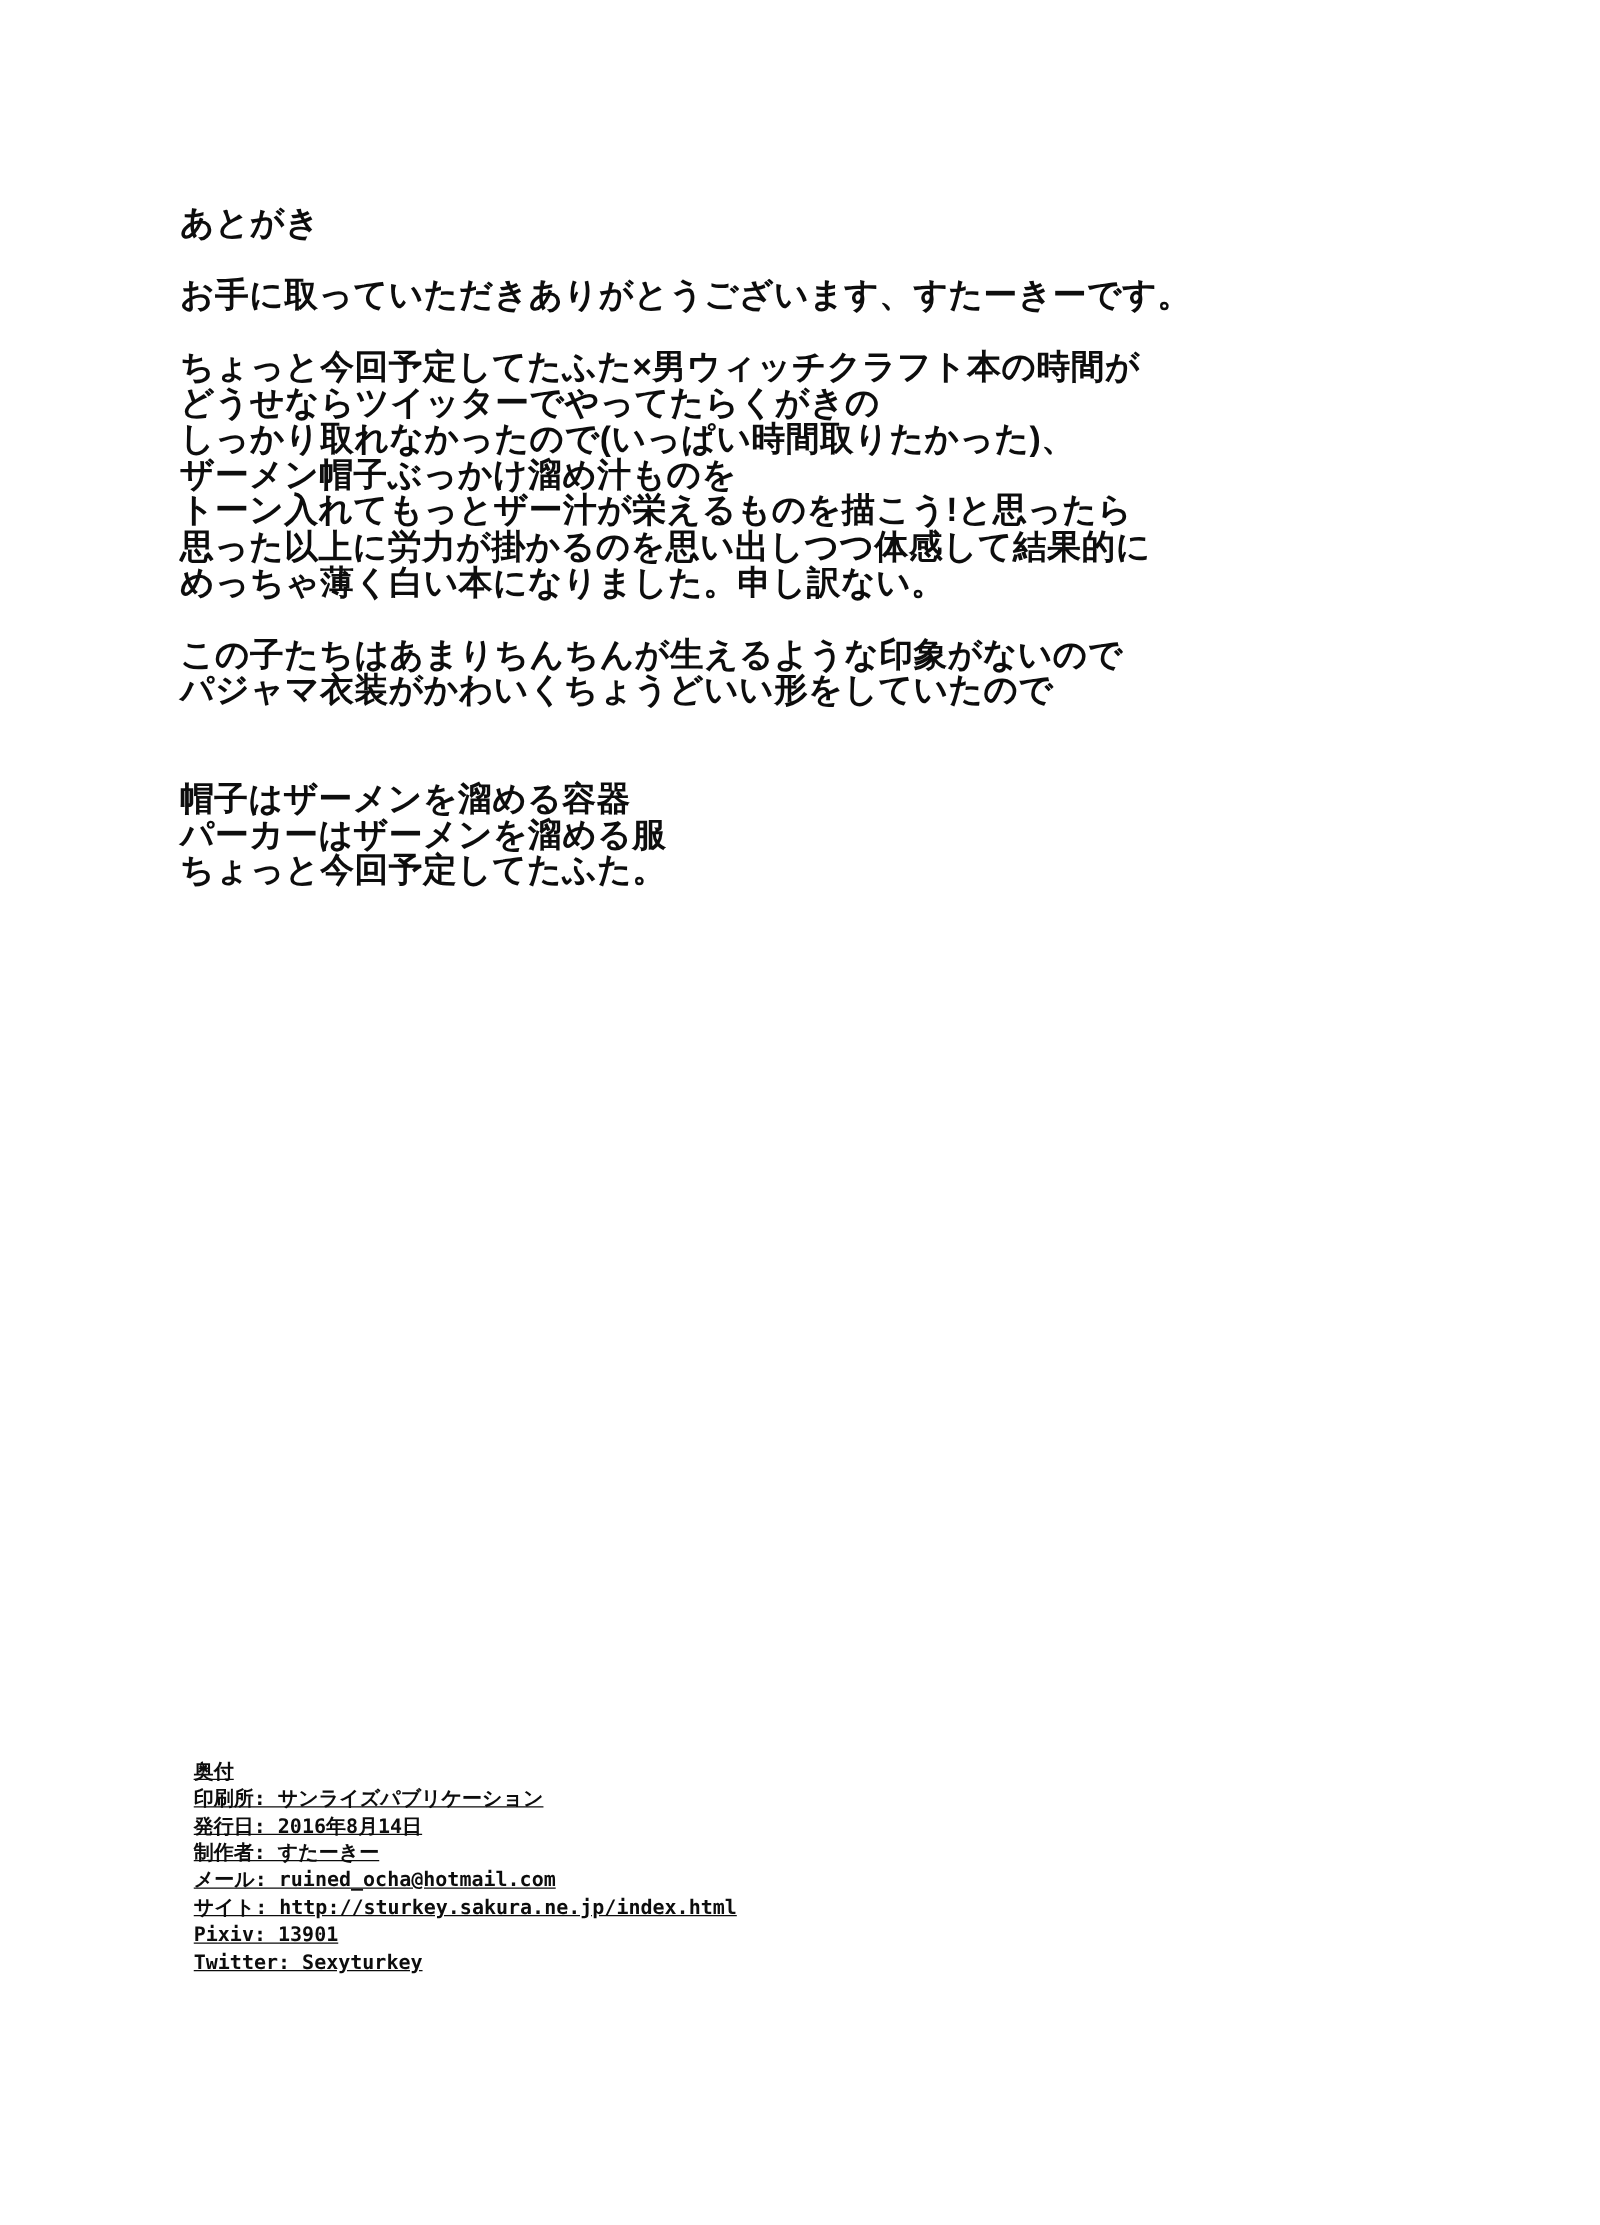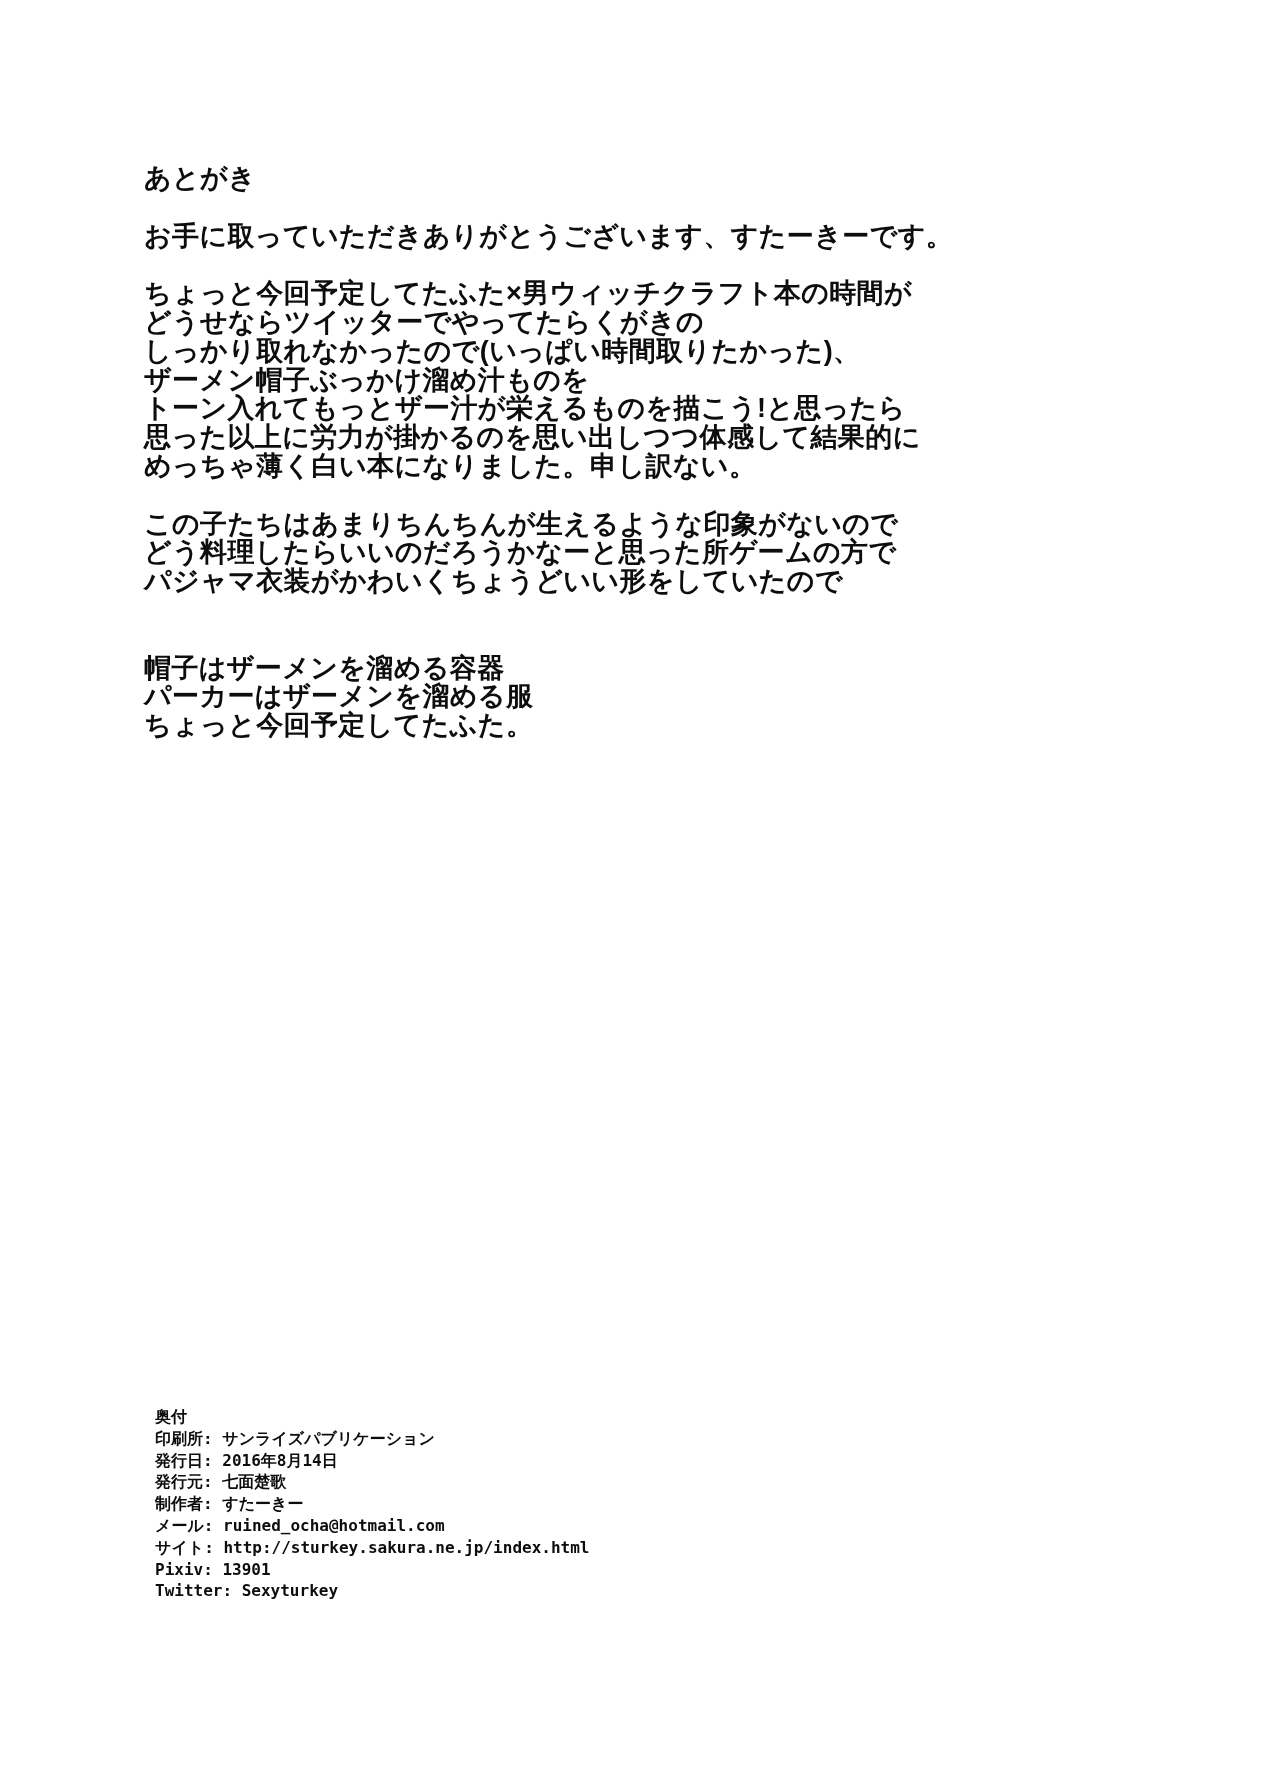--- a/index.html
+++ b/index.html
@@ -34,20 +34,21 @@
     left: 155px;
     top: 1406px;
     font-family: "DejaVu Sans Mono", "Liberation Mono", monospace;
     font-size: 16px;
     line-height: 21.8px;
     font-weight: 700;
     white-space: nowrap;
   }
   .colophon .cline {
     height: 21.8px;
+    text-decoration: underline;
   }
   .page-number {
     position: absolute;
     left: 1231px;
     top: 1596px;
     font-family: "DejaVu Sans Mono", "Liberation Mono", monospace;
     font-size: 28px;
     font-weight: 400;
     color: #111111;
   }
@@ -64,34 +65,32 @@
     <div class="line blank"></div>
     <div class="line">ちょっと今回予定してたふた×男ウィッチクラフト本の時間が</div>
     <div class="line">どうせならツイッターでやってたらくがきの</div>
     <div class="line">しっかり取れなかったので(いっぱい時間取りたかった)、</div>
     <div class="line">ザーメン帽子ぶっかけ溜め汁ものを</div>
     <div class="line">トーン入れてもっとザー汁が栄えるものを描こう!と思ったら</div>
     <div class="line">思った以上に労力が掛かるのを思い出しつつ体感して結果的に</div>
     <div class="line">めっちゃ薄く白い本になりました。申し訳ない。</div>
     <div class="line blank"></div>
     <div class="line">この子たちはあまりちんちんが生えるような印象がないので</div>
-    <div class="line">どう料理したらいいのだろうかなーと思った所ゲームの方で</div>
     <div class="line">パジャマ衣装がかわいくちょうどいい形をしていたので</div>
     <div class="line blank"></div>
     <div class="line blank"></div>
     <div class="line">帽子はザーメンを溜める容器</div>
     <div class="line">パーカーはザーメンを溜める服</div>
     <div class="line">ちょっと今回予定してたふた。</div>
   </div>
 
   <div class="colophon">
     <div class="cline">奥付</div>
     <div class="cline">印刷所: サンライズパブリケーション</div>
     <div class="cline">発行日: 2016年8月14日</div>
-    <div class="cline">発行元: 七面楚歌</div>
     <div class="cline">制作者: すたーきー</div>
     <div class="cline">メール: ruined_ocha@hotmail.com</div>
     <div class="cline">サイト: http://sturkey.sakura.ne.jp/index.html</div>
     <div class="cline">Pixiv: 13901</div>
     <div class="cline">Twitter: Sexyturkey</div>
   </div>
 
   <div class="page-number">7</div>
 
 </div>

